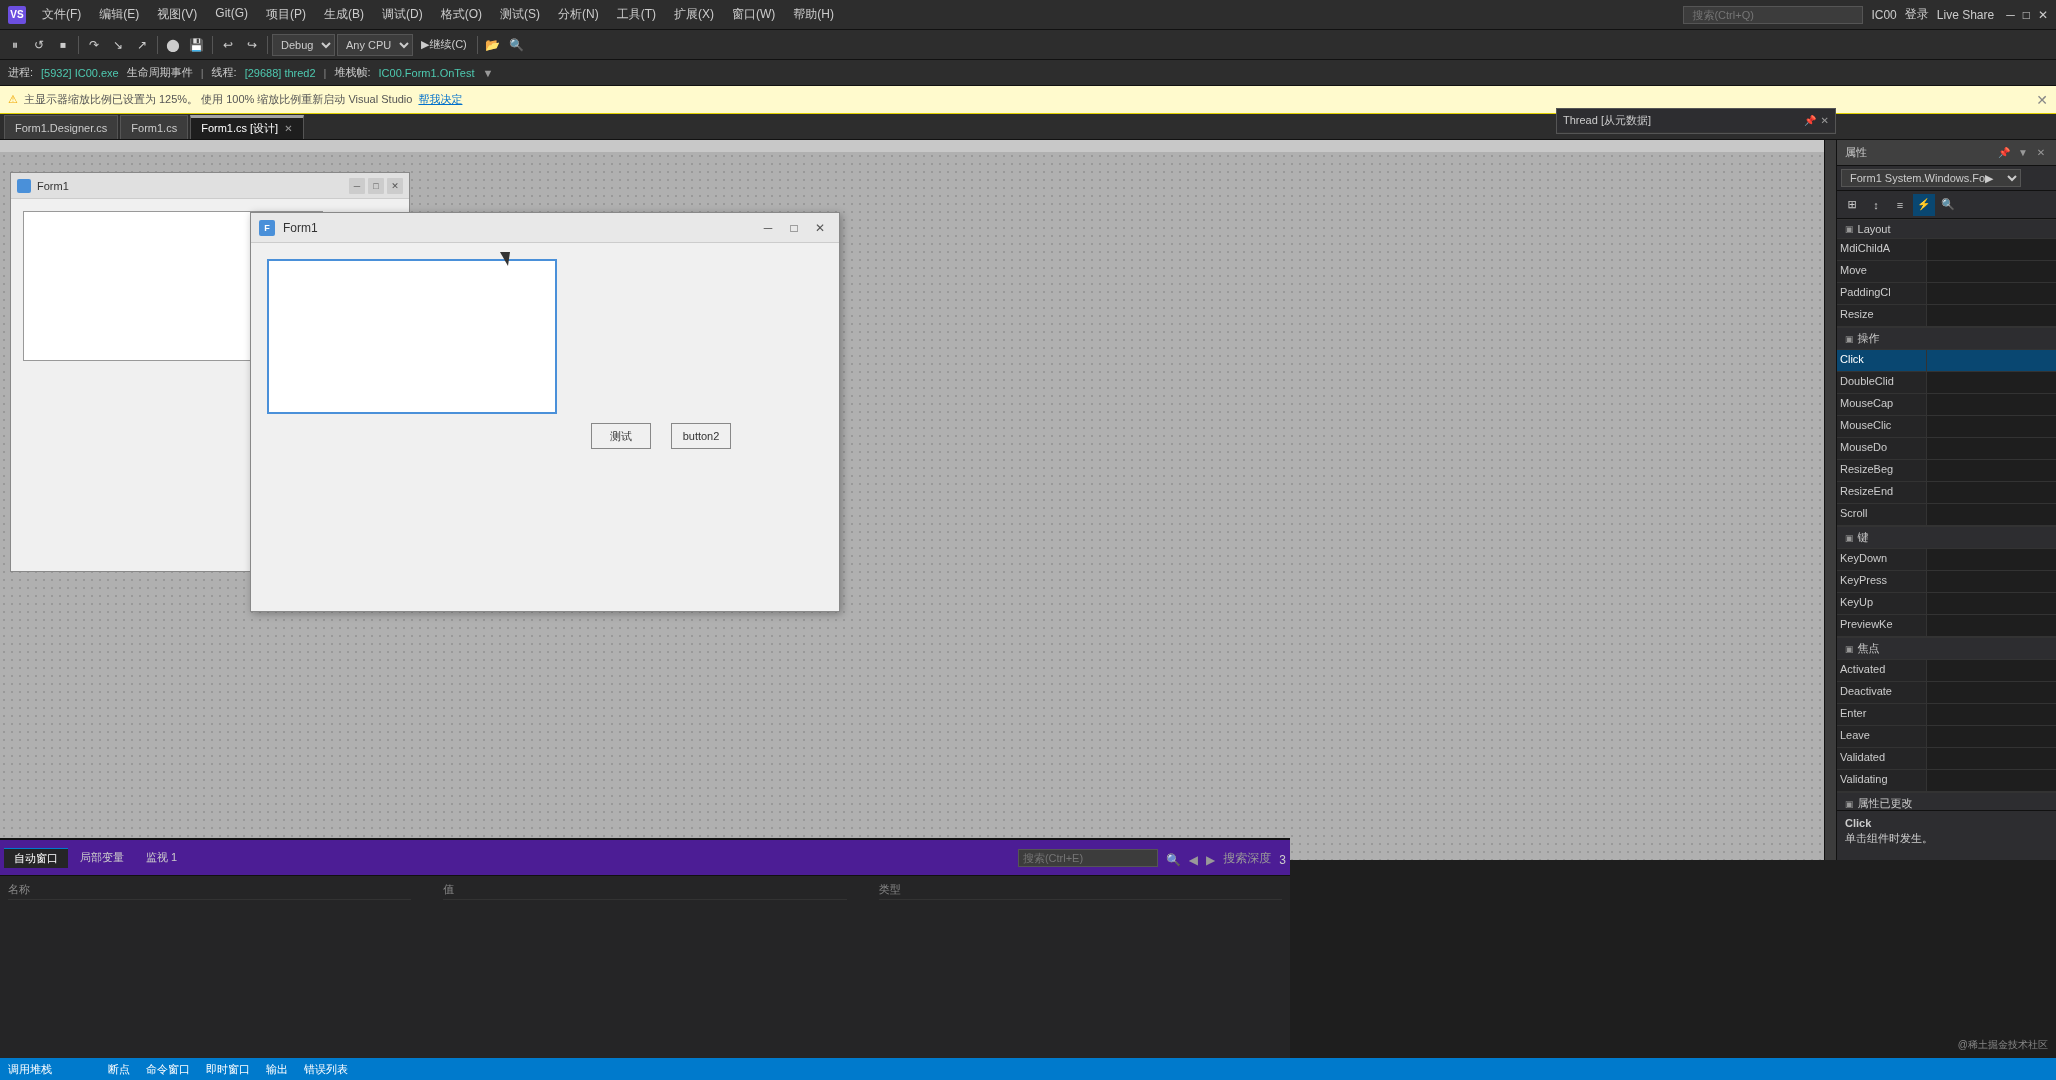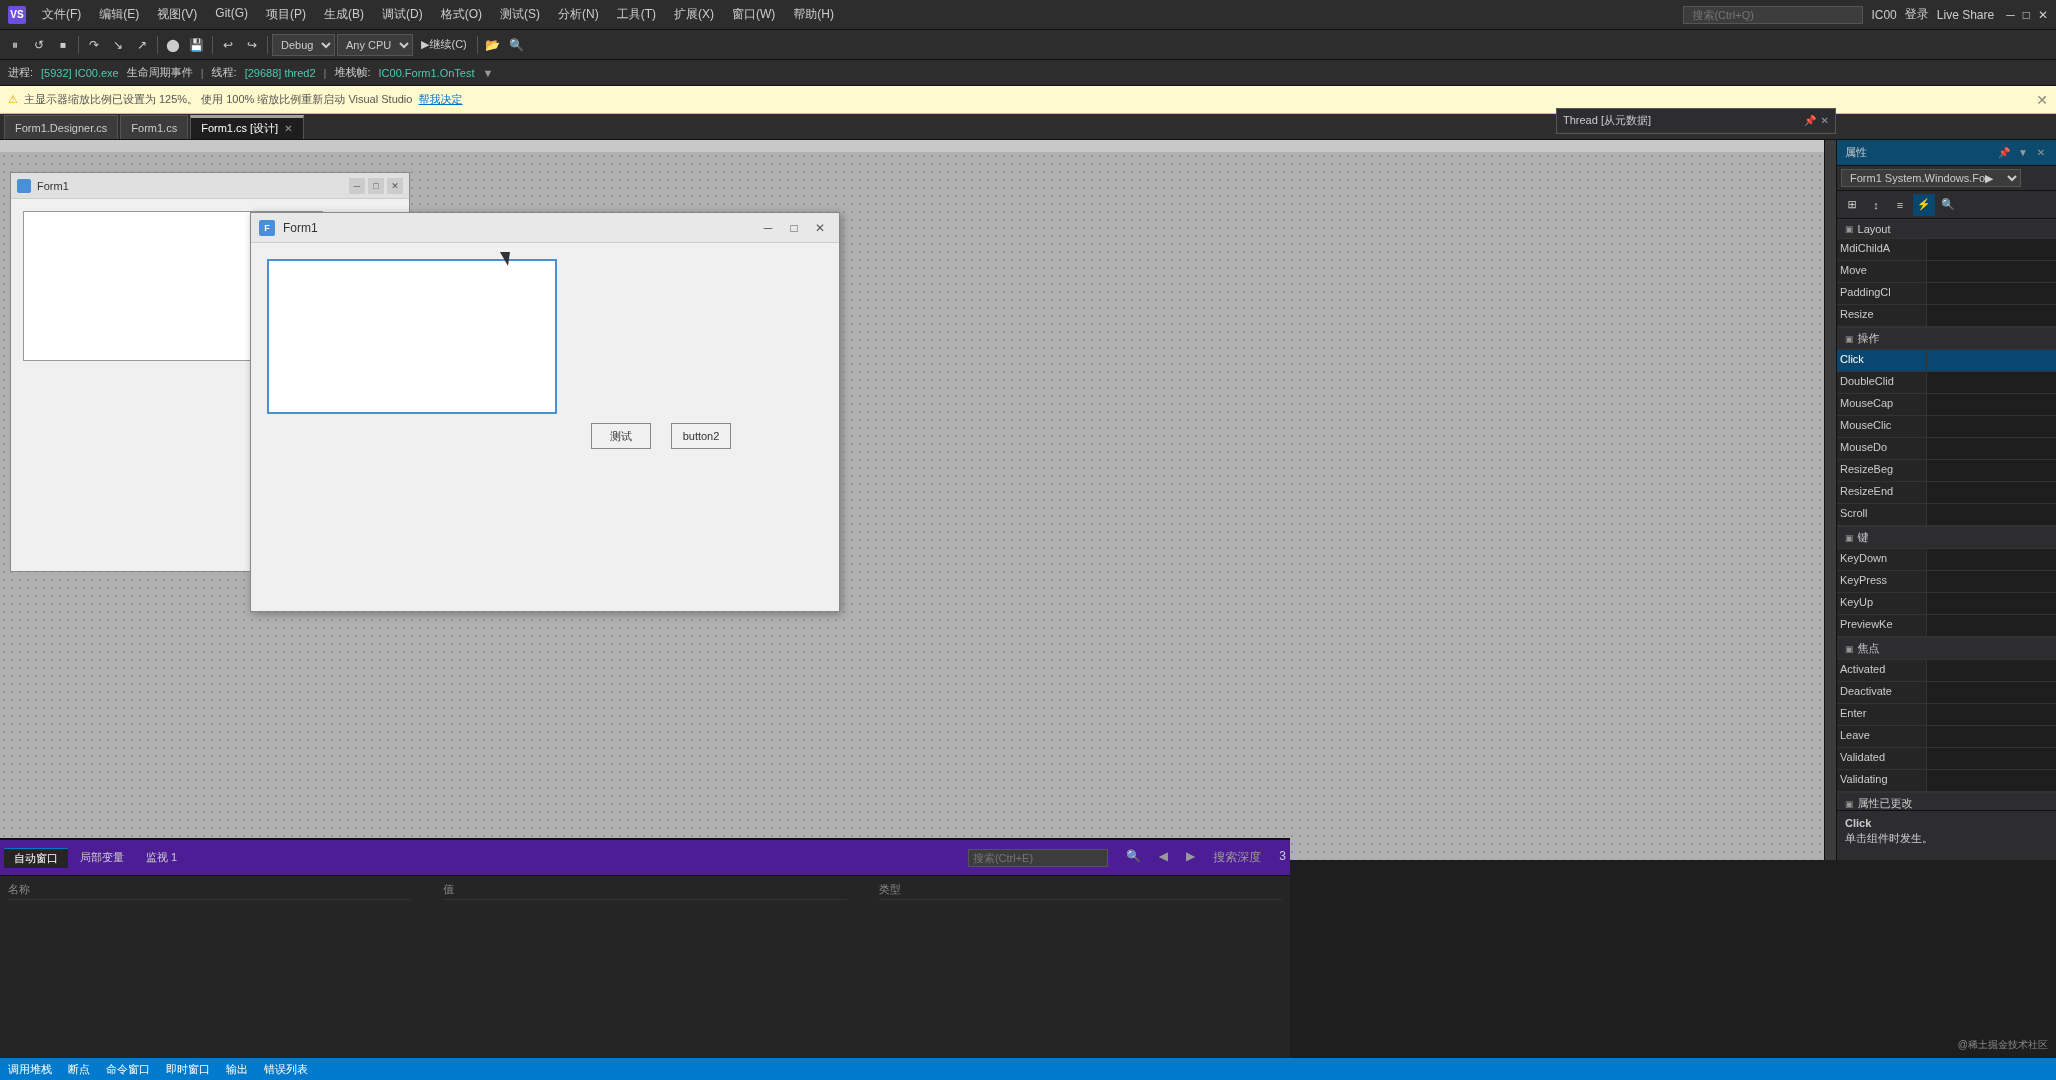--- a/index.html
+++ b/index.html
@@ -265,21 +265,21 @@
     
     .right-panel {
       width: 220px;
       background: #252526;
       border-left: 1px solid #111;
       display: flex;
       flex-direction: column;
     }
     .right-panel-header {
       height: 26px;
-      background: #0c4a6e;
+      background: #404040;
       display: flex;
       align-items: center;
       padding: 0 8px;
       gap: 4px;
       border-bottom: 1px solid #111;
       font-size: 11px;
       color: #ccc;
     }
     .right-panel-header .panel-title {
       font-size: 11px;
@@ -411,21 +411,21 @@
       font-size: 11px;
       cursor: pointer;
     }
     .bottom-tab.active {
       background: #252526;
       border-top: 1px solid #007acc;
       color: #fff;
     }
     .bottom-controls {
       margin-left: auto;
-      display: flex; align-items: flex-start; gap: 18px;
+      display: flex; align-items: flex-end; gap: 8px;
     }
     .bottom-content {
       flex: 1;
       padding: 4px 8px;
       display: flex;
       gap: 32px;
     }
     .bottom-col-header {
       font-size: 11px;
       color: #888;
@@ -823,20 +823,20 @@
       <div class="bottom-col-header">值</div>
     </div>
     <div class="bottom-col">
       <div class="bottom-col-header">类型</div>
     </div>
   </div>
 </div>
 
 <div class="statusbar">
   <span style="cursor:pointer;">调用堆栈</span>
-  <span style="cursor:pointer;">断点</span>
+  <span style="cursor:pointer;margin-left:40px;">断点</span>
   <span style="cursor:pointer;">命令窗口</span>
   <span style="cursor:pointer;">即时窗口</span>
   <span style="cursor:pointer;">输出</span>
   <span style="cursor:pointer;">错误列表</span>
 </div>
 
 <div class="watermark">@稀土掘金技术社区</div>
 
 </body></html>

